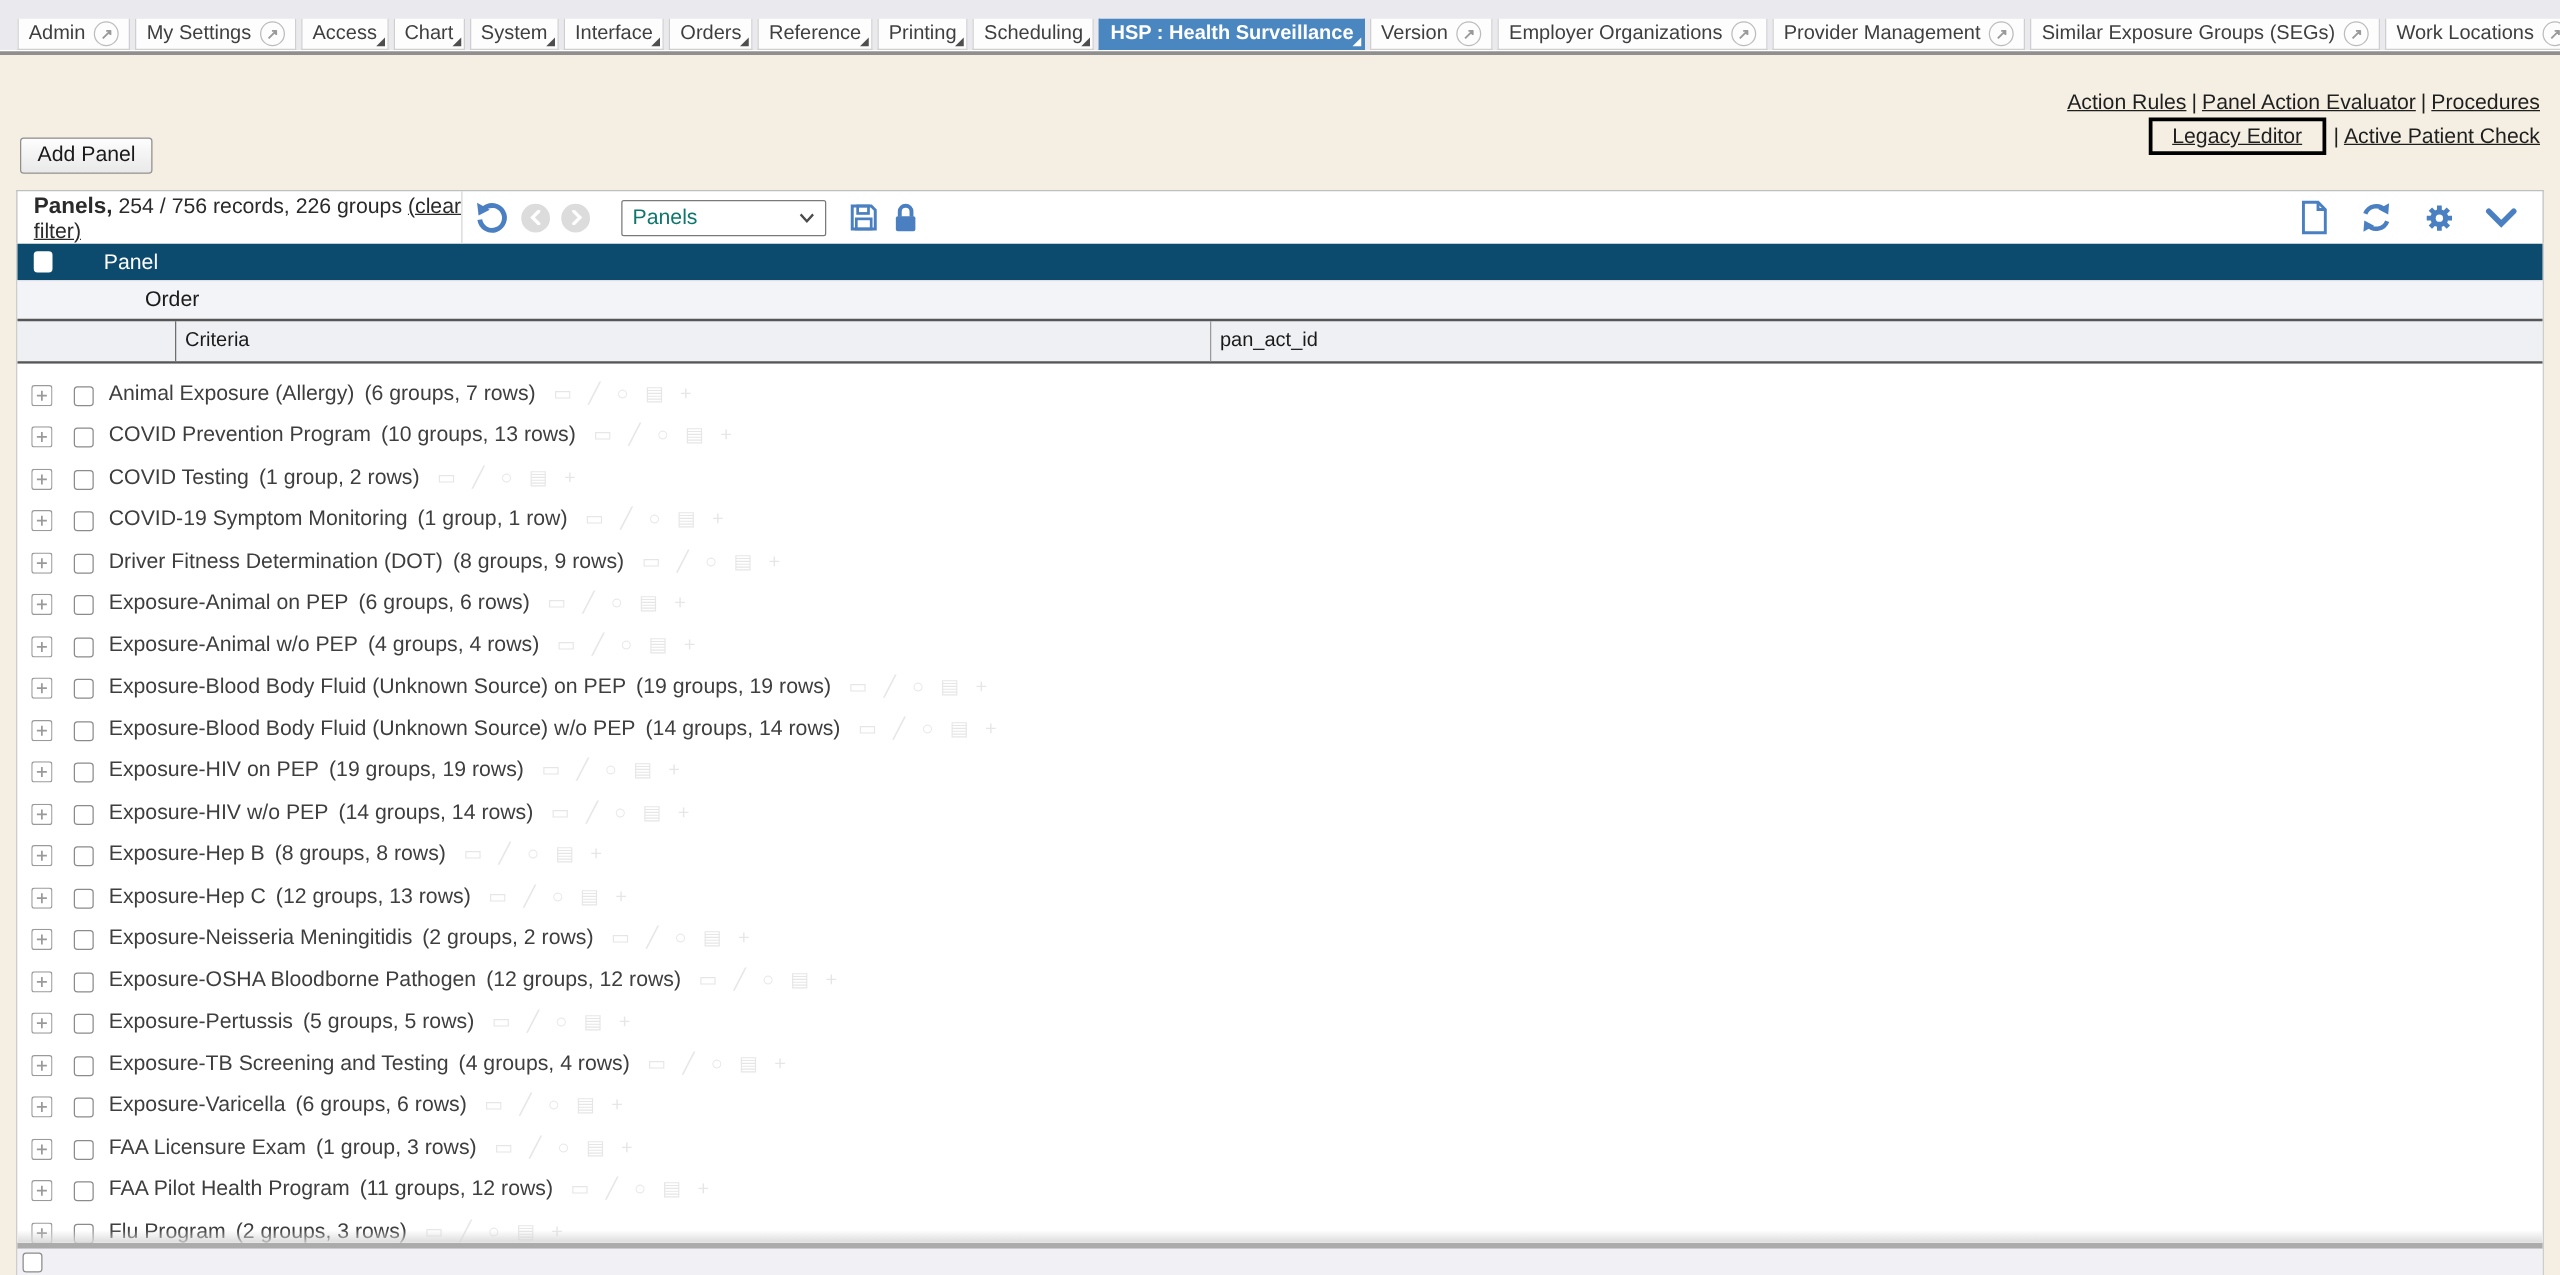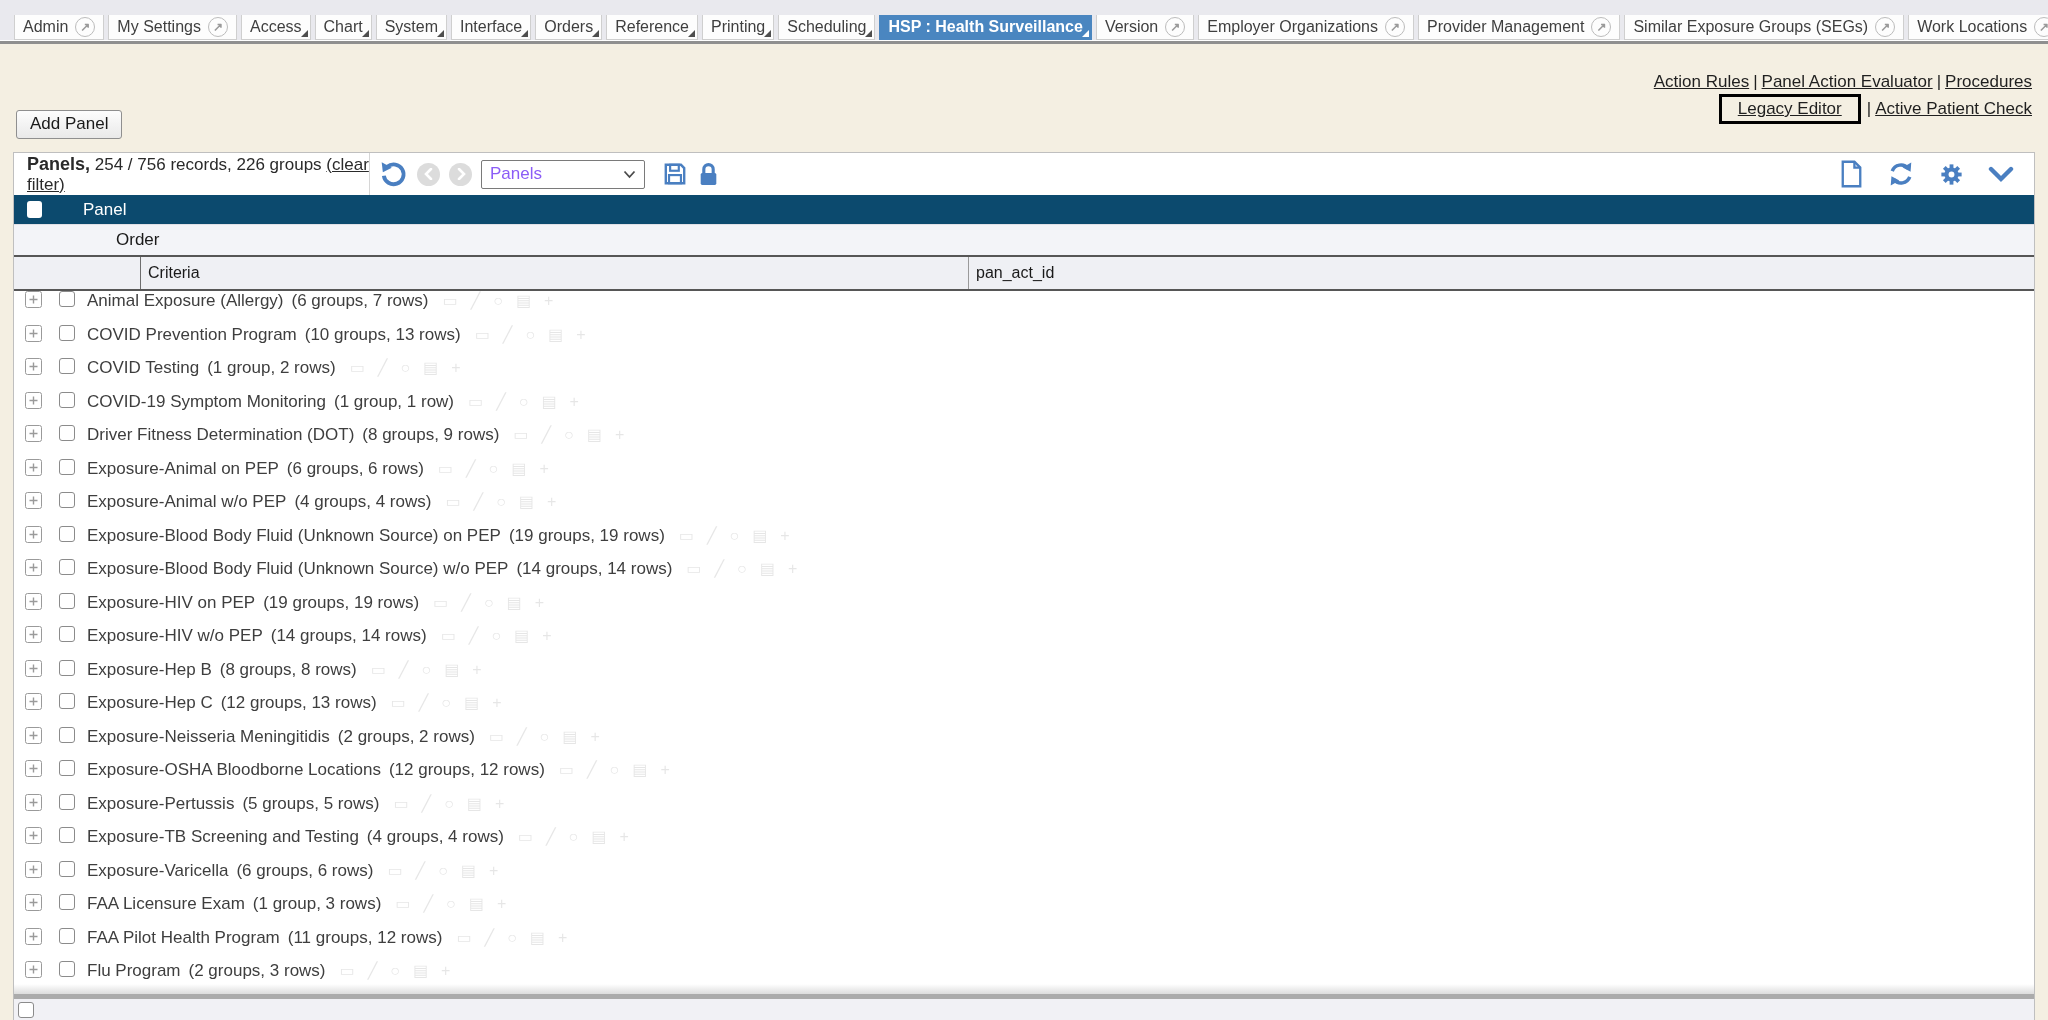--- a/index.html
+++ b/index.html
@@ -46,23 +46,23 @@
   .tb-left { width:355px; padding-left:13px; flex:0 0 auto; }
   .tb-title { font-weight:bold; font-size:18px; }
   .tb-clear { text-decoration:underline; cursor:pointer; }
   .tb-div { width:1px; height:42px; background:#d6d6d6; flex:0 0 auto; }
   .tb-icons { display:flex; align-items:center; gap:9px; padding-left:9px; }
   .icon-btn { display:inline-flex; align-items:center; justify-content:center; cursor:pointer;
               background:none; border:none; padding:0; }
   .circle-btn { width:23px; height:23px; border-radius:50%; background:#dcdcdc; color:#fff;
                 display:inline-flex; align-items:center; justify-content:center; }
   .select-box { display:flex; align-items:center; justify-content:space-between;
-                width:164px; height:29px; margin:0 8px 0 0; padding:0 8px;
+                width:164px; height:29px; margin:0 8px 0 16px; padding:0 8px;
                 border:1px solid #7a7a7a; border-radius:2px; background:#fff;
-                font-size:17px; color:#8b5cf6; cursor:pointer; }
+                font-size:17px; color:#0f766e; cursor:pointer; }
   .tb-spacer { flex:1; }
   .tb-right { display:flex; align-items:center; gap:23px; padding-right:20px; }
 
   
   .grid { border-left:1px solid #bfbfbf; border-right:1px solid #bfbfbf; background:#fff; }
   .ghead-panel { display:flex; align-items:center; height:29px; background:#0c4a6e;
                  color:#fff; font-size:17px; }
   .ghead-panel .hd-cb { width:15px; height:17px; background:#fff; border-radius:3px;
                  margin-left:13px; cursor:pointer; }
   .ghead-panel .hd-label { margin-left:41px; }
@@ -73,21 +73,21 @@
                  border-top:2px solid #565656; border-bottom:2px solid #565656;
                  font-size:16px; color:#1a1a1a; }
   .gc-cell1 { width:127px; border-right:1px solid #6e6e6e; }
   .gc-cell2 { width:828px; border-right:1px solid #9a9a9a; display:flex; align-items:center;
               padding-left:7px; }
   .gc-cell3 { flex:1; display:flex; align-items:center; padding-left:7px; }
 
   .rows { position:relative; height:703px; overflow:hidden; background:#fff; }
   .rows::after { content:''; position:absolute; left:0; right:0; bottom:0; height:10px;
                  background:linear-gradient(rgba(255,255,255,0), rgba(214,214,214,.85)); }
-  .grow { display:flex; align-items:flex-start; height:33.5px; font-size:17px; color:#3e3e3e; }
+  .grow { display:flex; align-items:flex-end; height:33.5px; font-size:17px; color:#3e3e3e; }
   .expand { margin-left:11px; width:17px; height:17px; display:inline-flex; cursor:pointer; }
   .cb { margin-left:17px; width:16px; height:16px; border:1px solid #8b8b8b; border-radius:3px;
         background:#fff; cursor:pointer; flex:0 0 auto; }
   .rname { margin-left:12px; cursor:pointer; }
   .rmeta { margin-left:8px; }
   .ghost { margin-left:14px; opacity:.13; color:#444; font-size:16px; letter-spacing:0; }
   .ghost span { margin-right:13px; }
 
   .hbar { height:5px; background:#ababab; }
   .footer-row { height:24px; background:#f1f1f5; display:flex; align-items:flex-start; }
@@ -513,21 +513,21 @@
     <span class="ghost"><span>▭</span><span>╱</span><span>○</span><span>▤</span><span>+</span></span>
   </div>
         <div class="grow">
     <span class="expand">
       <svg width="17" height="17" viewBox="0 0 17 17">
               <rect x="0.5" y="0.5" width="16" height="16" rx="2" fill="#fff" stroke="#9a9a9a"></rect>
               <path d="M8.5 4.5 v8 M4.5 8.5 h8" stroke="#9a9a9a" stroke-width="1.4"></path>
             </svg>
     </span>
     <span class="cb"></span>
-    <span class="rname">Exposure-OSHA Bloodborne Locations</span>
+    <span class="rname">Exposure-OSHA Bloodborne Pathogen</span>
     <span class="rmeta">(12 groups, 12 rows)</span>
     <span class="ghost"><span>▭</span><span>╱</span><span>○</span><span>▤</span><span>+</span></span>
   </div>
         <div class="grow">
     <span class="expand">
       <svg width="17" height="17" viewBox="0 0 17 17">
               <rect x="0.5" y="0.5" width="16" height="16" rx="2" fill="#fff" stroke="#9a9a9a"></rect>
               <path d="M8.5 4.5 v8 M4.5 8.5 h8" stroke="#9a9a9a" stroke-width="1.4"></path>
             </svg>
     </span>

